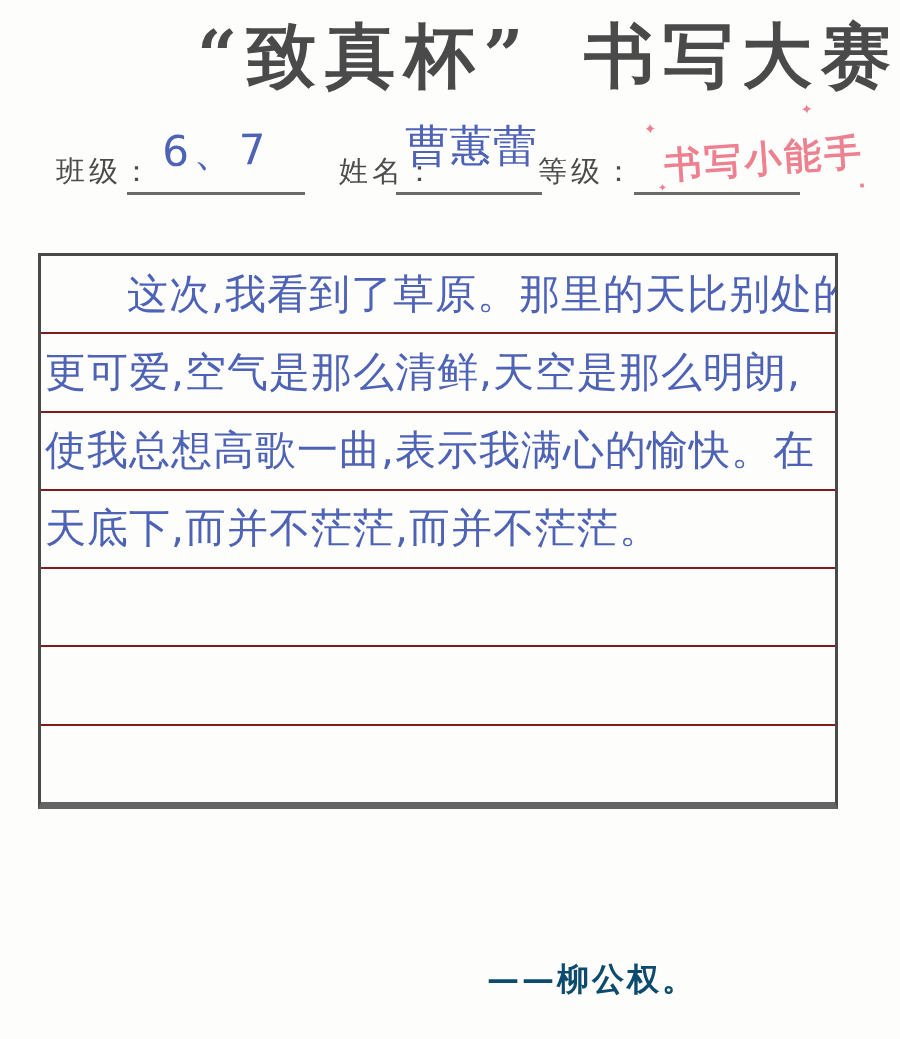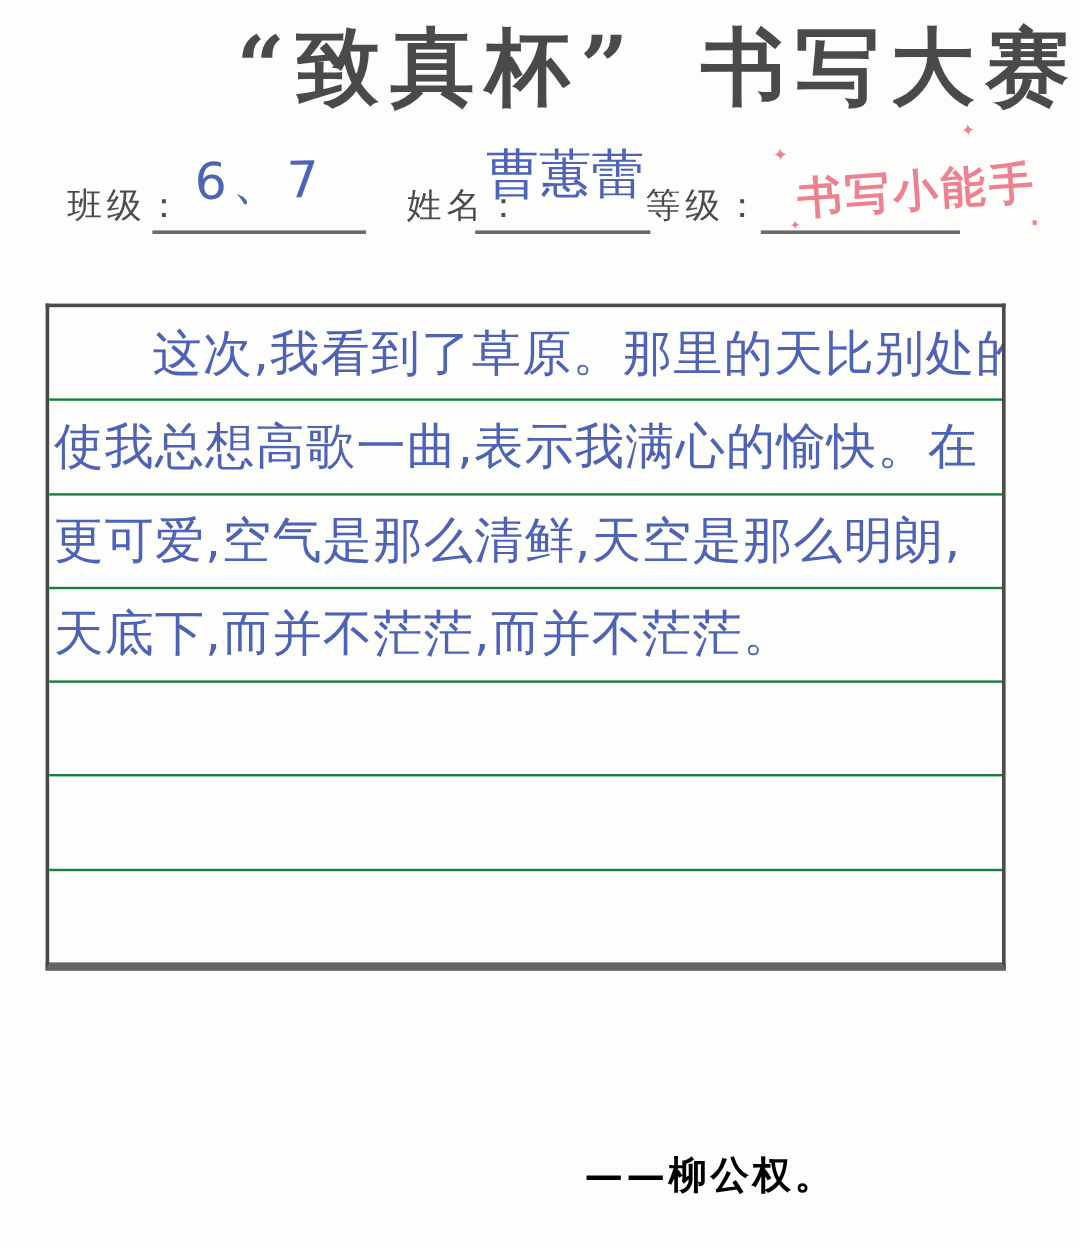--- a/index.html
+++ b/index.html
@@ -92,21 +92,21 @@
   .essay-box{
     position:absolute;left:38px;top:253px;
     width:794px;height:546px;
     border:3px solid #4a4a4a;
     border-bottom:7px solid #646464;
     display:flex;flex-direction:column;
     background:#fdfdfc;
   }
   .essay-row{
     flex:1 1 0;
-    border-bottom:2px solid #15803d;
+    border-bottom:2px solid #7f1d1d;
     display:flex;align-items:center;
     font-size:41px;
     line-height:1;
     letter-spacing:1px;
     color:#4e63b6;
     padding:0 4px;
     white-space:nowrap;
     overflow:hidden;
   }
   .essay-row:last-child{border-bottom:none;}
@@ -119,21 +119,21 @@
     font-size:31px;font-weight:600;
     letter-spacing:6px;
     color:#4b4b4b;
     white-space:nowrap;
   }
   .attribution{
     position:absolute;left:487px;top:958px;
     font-family:"DejaVu Serif","Liberation Serif",serif;
     font-size:32px;font-weight:600;
     letter-spacing:3px;
-    color:#000000;
+    color:#0c4a6e;
     white-space:nowrap;
   }
 </style>
 </head>
 <body>
 
 <div class="page">
 
   <div class="title">“致真杯” 书写大赛</div>
 
@@ -151,22 +151,22 @@
   <div class="stamp">
     <span class="sparkle sp1">✦</span>
     <span class="sparkle sp2">✦</span>
     <span class="sparkle sp3">✦</span>
     <span class="sparkle sp4">·</span>
     <span class="stamp-text">书写小能手</span>
   </div>
 
   <div class="essay-box">
     <div class="essay-row">这次,我看到了草原。那里的天比别处的</div>
+    <div class="essay-row">更可爱,空气是那么清鲜,天空是那么明朗,</div>
     <div class="essay-row">使我总想高歌一曲,表示我满心的愉快。在</div>
-    <div class="essay-row">更可爱,空气是那么清鲜,天空是那么明朗,</div>
     <div class="essay-row">天底下,而并不茫茫,而并不茫茫。</div>
     <div class="essay-row"></div>
     <div class="essay-row"></div>
     <div class="essay-row"></div>
   </div>
 
   <div class="attribution">——柳公权。</div>
 
 </div>
 

